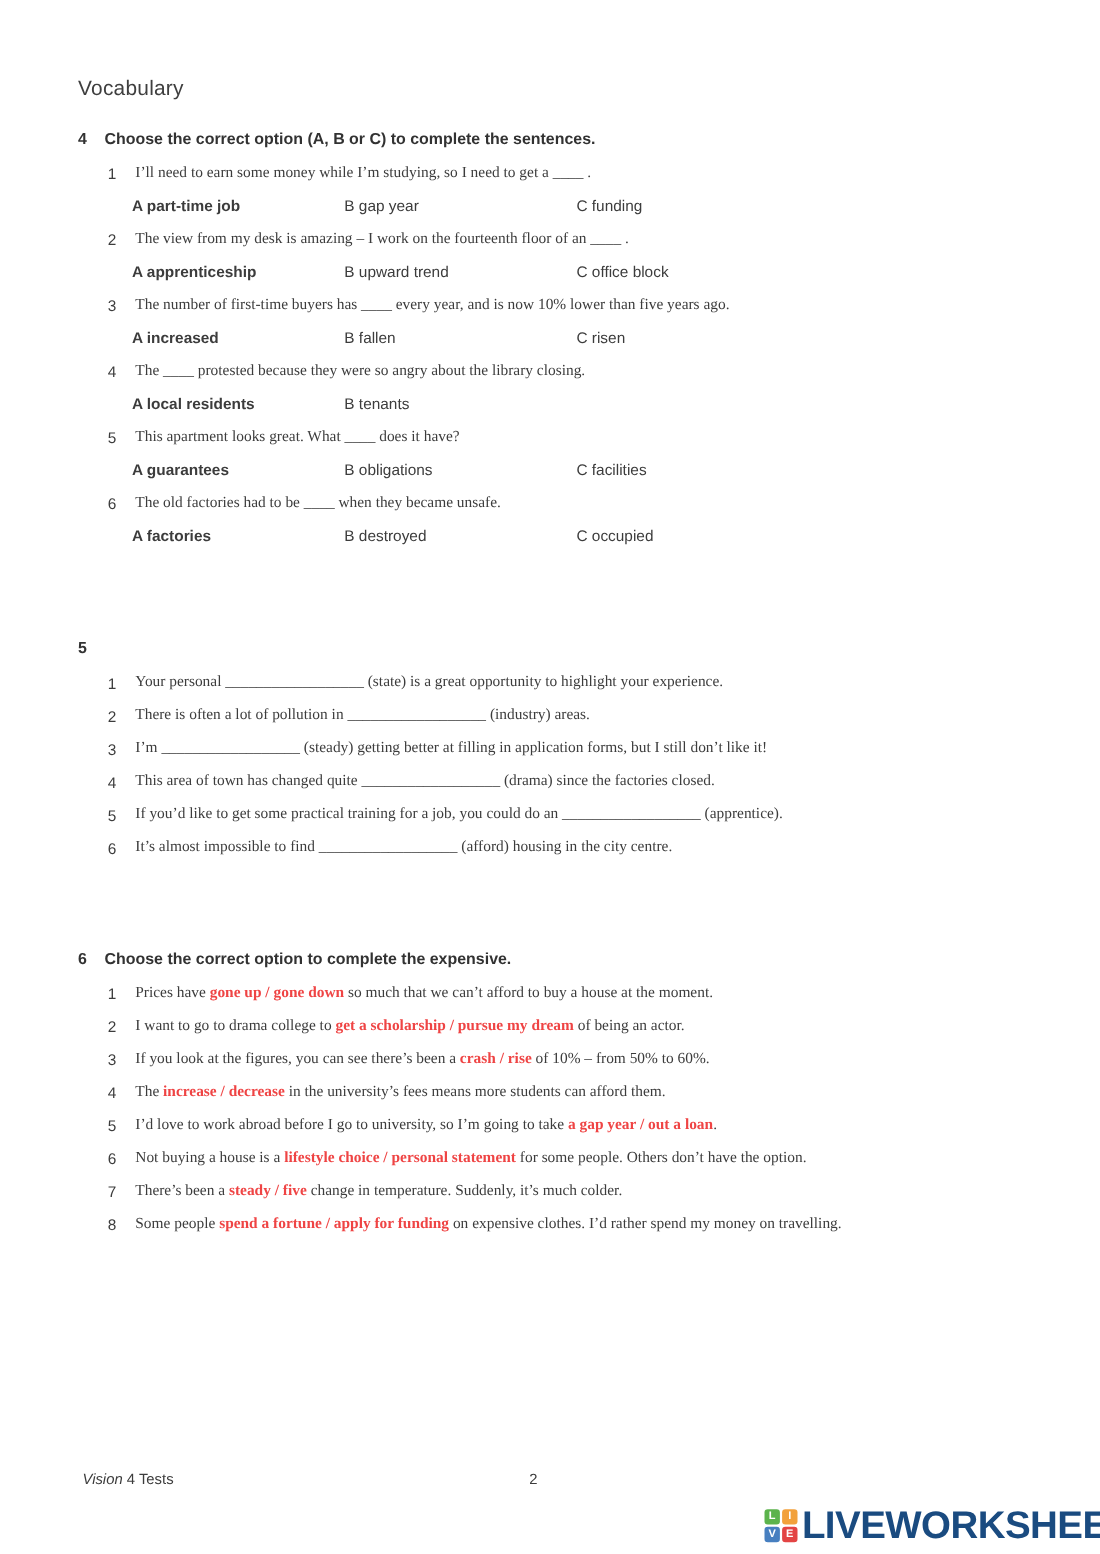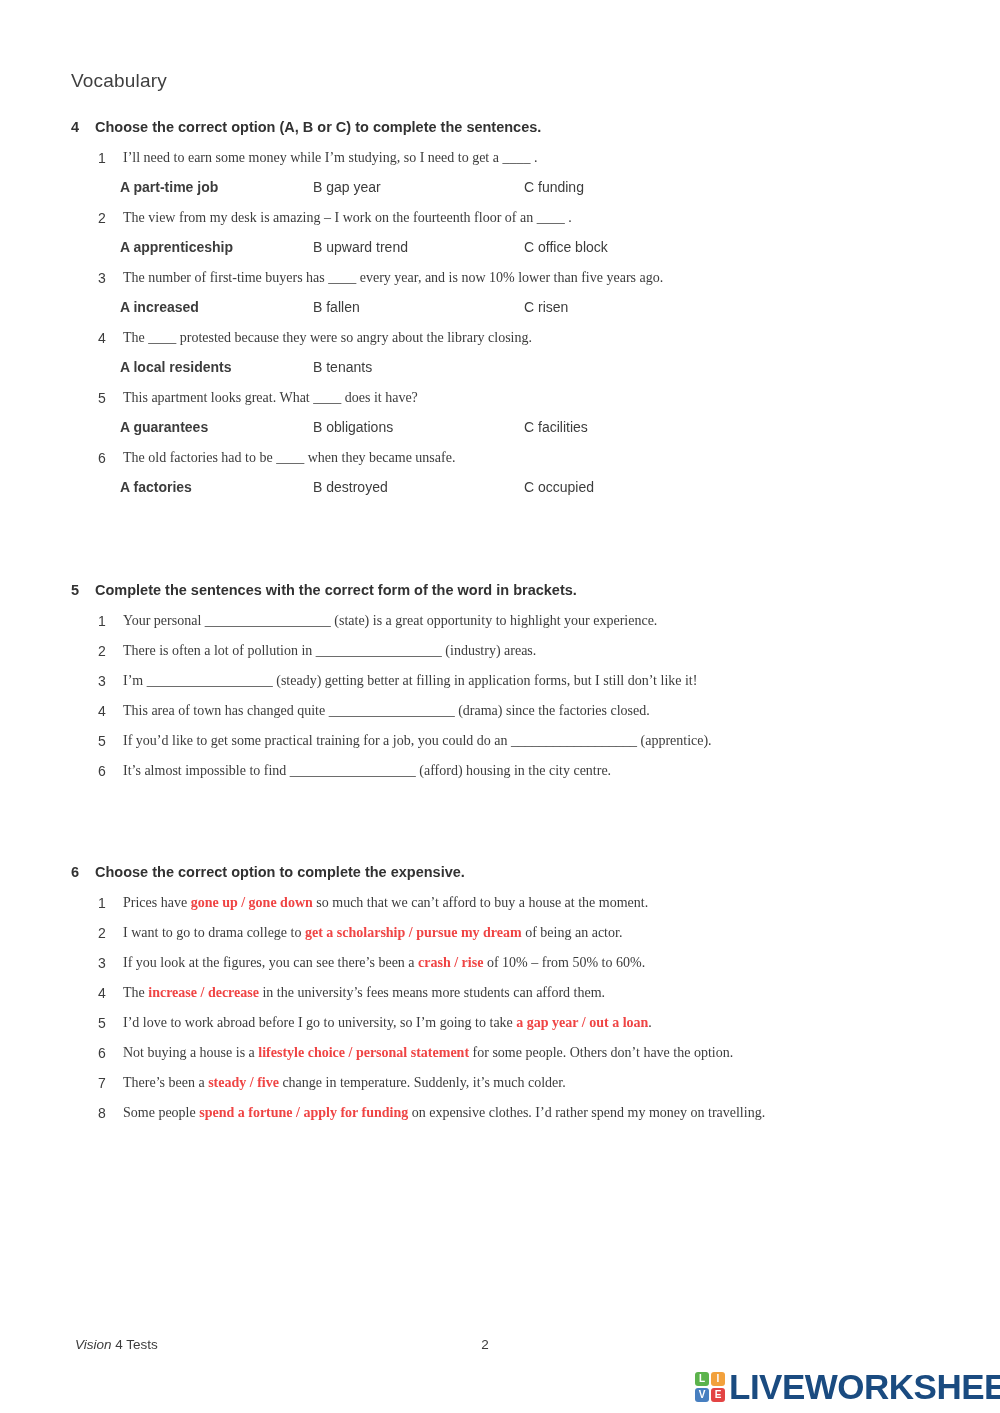--- a/index.html
+++ b/index.html
@@ -125,21 +125,20 @@
       <span class="opt opt-b"><span>B</span> <span>destroyed</span></span>
       <span class="opt opt-c"><span>C</span> <span>occupied</span></span>
     </div>
   </div>
 </div>
 </section>
 
 <section class="exercise" id="exercise5">
   <div class="ex-head">
     <span class="ex-num">5</span>
-    <span class="ex-instr">Complete the sentences with the correct form of the word in brackets.</span>
   </div>
   <div>
   <div class="line-item">
     <span class="q-num">1</span>
     <span class="q-text">Your personal __________________ (state) is a great opportunity to highlight your experience.</span>
   </div>
 
   <div class="line-item">
     <span class="q-num">2</span>
     <span class="q-text">There is often a lot of pollution in __________________ (industry) areas.</span>

